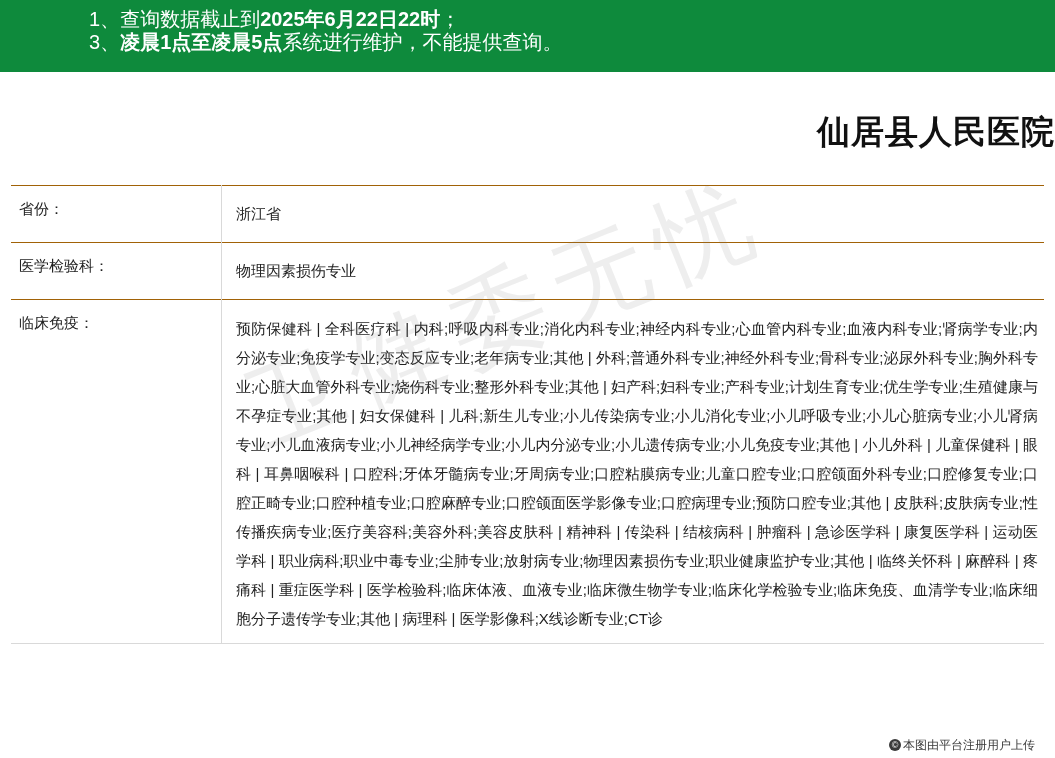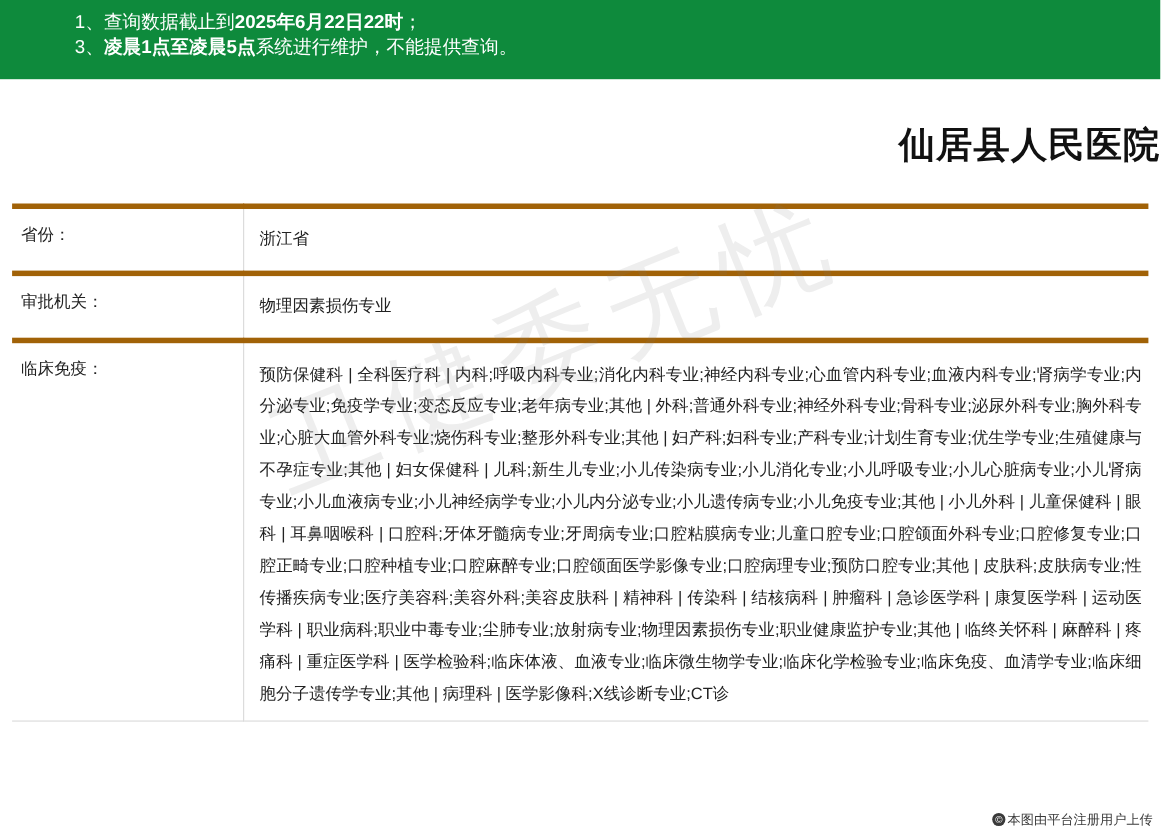--- a/index.html
+++ b/index.html
@@ -17,23 +17,23 @@
 
   
   .notice-bar {
     background: #0e8a3c;
     color: #ffffff;
     padding: 8px 0 10px 0;
     height: 72px;
     box-sizing: border-box;
   }
   .notice-line {
-    font-size: 17px;
+    font-size: 20px;
     line-height: 23px;
-    padding-left: 68px;
+    padding-left: 89px;
     white-space: nowrap;
   }
   .notice-line b {
     font-weight: bold;
   }
 
   
   .title-wrap {
     text-align: right;
     padding-top: 38px;
@@ -47,21 +47,21 @@
   }
 
   
   .info-table {
     width: 1033px;
     margin: 0 11px;
     border-collapse: collapse;
     table-layout: fixed;
   }
   .info-table tr {
-    border-top: 5px solid #a16207;
+    border-top: 1px solid #a16207;
   }
   .info-table tr:last-child td {
     border-bottom: 1px solid #d9d9d9;
   }
   .info-table td {
     vertical-align: top;
     font-size: 15px;
     color: #222222;
     padding: 14px 6px 14px 6px;
   }
@@ -98,21 +98,21 @@
     transform: rotate(-22deg);
     pointer-events: none;
     user-select: none;
     letter-spacing: 14px;
     white-space: nowrap;
   }
 
   
   .footer-note {
     position: absolute;
-    right: 7px;
+    right: 20px;
     bottom: 4px;
     font-size: 12px;
     color: #3a3a3a;
     white-space: nowrap;
   }
   .footer-note .mark {
     display: inline-block;
     width: 12px;
     height: 12px;
     border-radius: 50%;
@@ -143,21 +143,21 @@
 
 <div class="watermark">卫健委无忧</div>
 
 <table class="info-table">
   <tbody>
       <tr>
     <td class="label">省份：</td>
     <td class="value">浙江省</td>
   </tr>
   <tr>
-    <td class="label">审批机关：</td>
+    <td class="label">医学检验科：</td>
     <td class="value">物理因素损伤专业</td>
   </tr>
   <tr class="dept">
     <td class="label">临床免疫：</td>
     <td class="value">
       <div class="dept-value">预防保健科 | 全科医疗科 | 内科;呼吸内科专业;消化内科专业;神经内科专业;心血管内科专业;血液内科专业;肾病学专业;内分泌专业;免疫学专业;变态反应专业;老年病专业;其他 | 外科;普通外科专业;神经外科专业;骨科专业;泌尿外科专业;胸外科专业;心脏大血管外科专业;烧伤科专业;整形外科专业;其他 | 妇产科;妇科专业;产科专业;计划生育专业;优生学专业;生殖健康与不孕症专业;其他 | 妇女保健科 | 儿科;新生儿专业;小儿传染病专业;小儿消化专业;小儿呼吸专业;小儿心脏病专业;小儿肾病专业;小儿血液病专业;小儿神经病学专业;小儿内分泌专业;小儿遗传病专业;小儿免疫专业;其他 | 小儿外科 | 儿童保健科 | 眼科 | 耳鼻咽喉科 | 口腔科;牙体牙髓病专业;牙周病专业;口腔粘膜病专业;儿童口腔专业;口腔颌面外科专业;口腔修复专业;口腔正畸专业;口腔种植专业;口腔麻醉专业;口腔颌面医学影像专业;口腔病理专业;预防口腔专业;其他 | 皮肤科;皮肤病专业;性传播疾病专业;医疗美容科;美容外科;美容皮肤科 | 精神科 | 传染科 | 结核病科 | 肿瘤科 | 急诊医学科 | 康复医学科 | 运动医学科 | 职业病科;职业中毒专业;尘肺专业;放射病专业;物理因素损伤专业;职业健康监护专业;其他 | 临终关怀科 | 麻醉科 | 疼痛科 | 重症医学科 | 医学检验科;临床体液、血液专业;临床微生物学专业;临床化学检验专业;临床免疫、血清学专业;临床细胞分子遗传学专业;其他 | 病理科 | 医学影像科;X线诊断专业;CT诊</div>
     </td>
   </tr>
 </tbody>
   </table>

